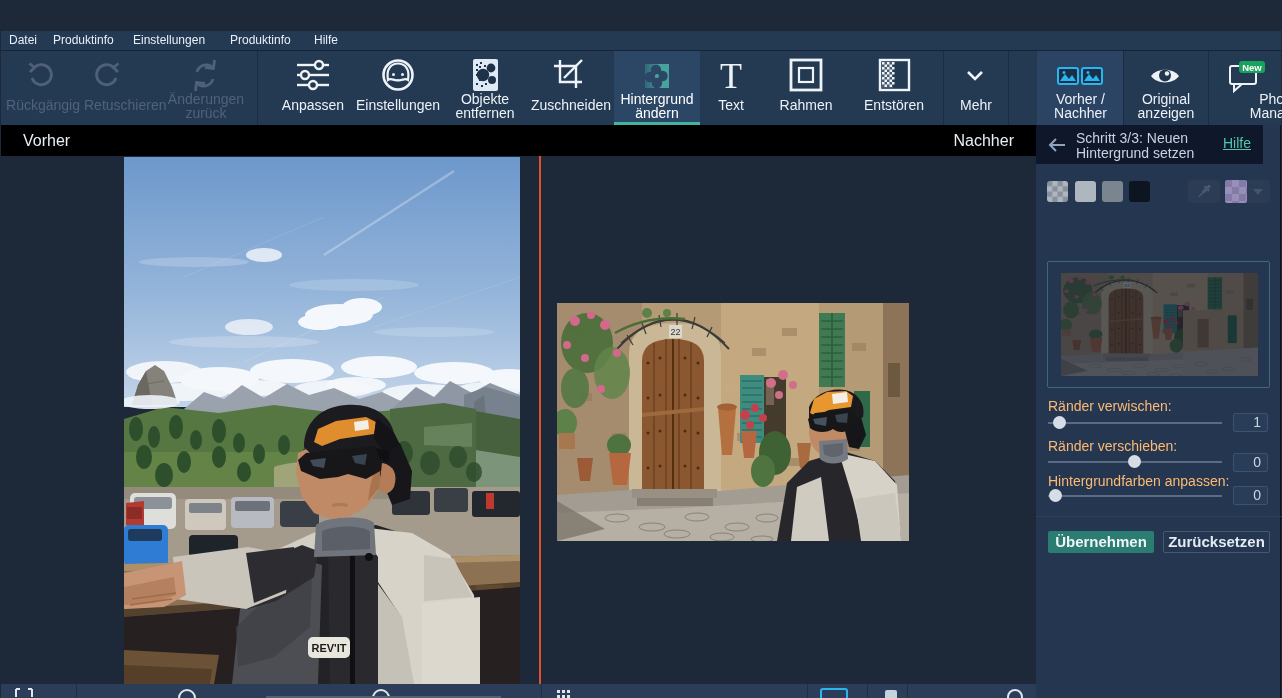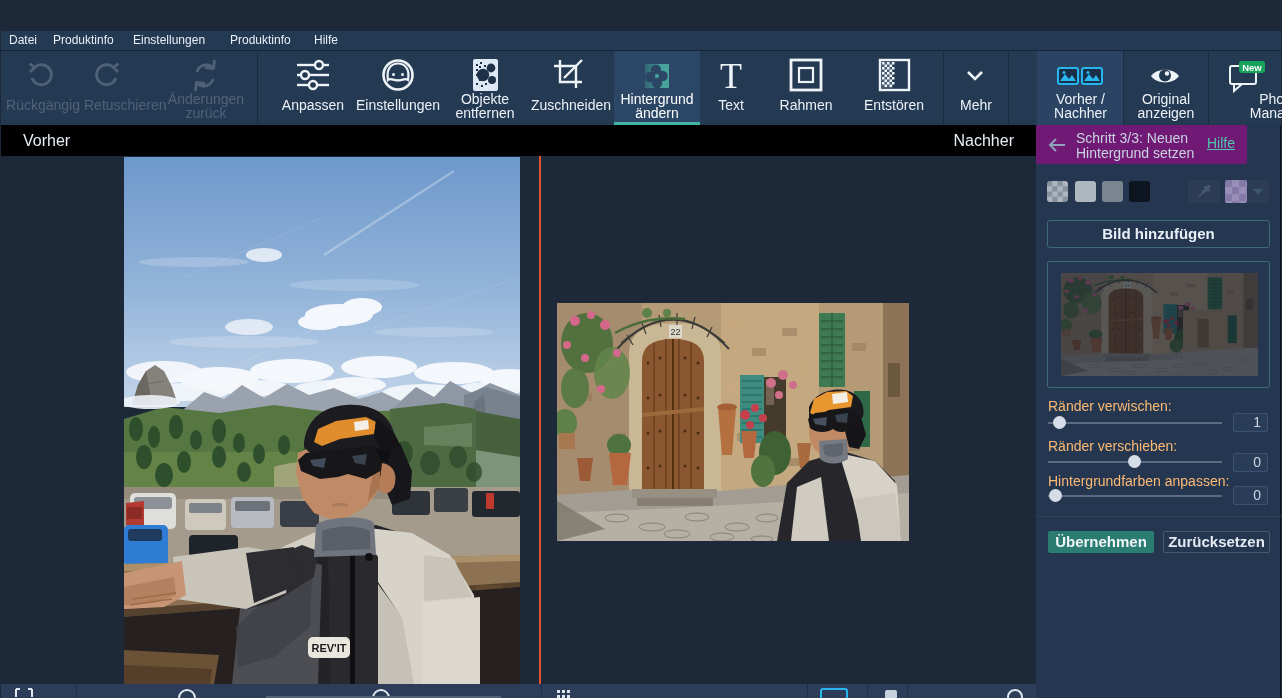--- a/index.html
+++ b/index.html
@@ -18,21 +18,21 @@
 #tabline{left:613px;top:71px;width:86px;height:3px;background:#43b4a2;z-index:5}
 #vnbtn{left:1036px;top:0;width:87px;height:74px;background:#2c4463}
 #vorherbar{left:1px;top:125px;width:1035px;height:31px;background:#000000;z-index:3}
 #vorherbar .l{position:absolute;left:22px;top:7px;font-size:16px;color:#e9eff6}
 #vorherbar .r{position:absolute;right:22px;top:7px;font-size:16px;color:#e9eff6}
 #canvas{left:1px;top:156px;width:1035px;height:528px;background:#1d2939;overflow:hidden}
 #divider{position:absolute;left:538px;top:0;width:2px;height:528px;background:#e2502c}
 #photoL{position:absolute;left:123px;top:1px}
 #photoR{position:absolute;left:556px;top:147px}
 #sidebar{left:1036px;top:125px;width:245px;height:573px;background:#243650;border-right:1px solid #10141c}
-#sbhead{position:absolute;left:0;top:0;width:211px;height:39px;background:#701a75}
+#sbhead{position:absolute;left:0;top:0;width:227px;height:39px;background:#0f172a}
 #sbhead .txt{position:absolute;left:40px;top:6px;font-size:14px;line-height:15px;color:#c9d3e0}
 #sbhead .hilfe{position:absolute;right:12px;top:10px;font-size:14px;color:#4fc7ad;text-decoration:underline}
 .sw{position:absolute;top:56px;width:21px;height:21px;border-radius:3px}
 #bildbtn{position:absolute;left:11px;top:95px;width:223px;height:28px;border:1px solid #3e6a78;border-radius:3px;color:#e9eff6;font-size:15px;font-weight:bold;text-align:center;line-height:26px}
 #thumbbox{position:absolute;left:11px;top:136px;width:223px;height:127px;border:1px solid #3e6a78;border-radius:2px}
 #thumbim{position:absolute;left:13px;top:11px;width:197px;height:103px;overflow:hidden}
 #thumbim .ov{position:absolute;left:0;top:0;width:197px;height:103px;background:rgba(14,23,42,.6)}
 .slab{position:absolute;left:12px;font-size:14px;color:#fdba74}
 .track{position:absolute;left:12px;width:174px;height:2px;background:#5b6b83}
 .knob{position:absolute;width:13px;height:13px;border-radius:7px;background:#d6dde6}
@@ -554,21 +554,20 @@
       <defs>
           <pattern id="pchk" width="14" height="14" patternUnits="userSpaceOnUse">
         <rect width="14" height="14" fill="#988fb9"></rect>
         <rect width="7" height="7" fill="#837aa8"></rect>
         <rect x="7" y="7" width="7" height="7" fill="#837aa8"></rect>
       </pattern>
         </defs>
       <rect x="0" y="0" width="22" height="23" rx="2" fill="url(#pchk)"></rect>
       <path d="M28 9 L38 9 L33 15 Z" fill="#3f566f"></path>
     </svg>
-    <div id="bildbtn">Bild hinzufügen</div>
     <div id="thumbbox">
         <div id="thumbim">
           <svg width="197" height="103" viewBox="0 0 352 238" preserveAspectRatio="none">
             <use href="#streetscene"></use>
 <rect x="218" y="86" width="134" height="96" fill="#b29772"></rect>
 <rect x="326" y="86" width="26" height="96" fill="#8d7357"></rect>
 <rect x="244" y="106" width="20" height="66" fill="#8a6a45"></rect>
 <rect x="298" y="98" width="16" height="64" fill="#2f6947"></rect>
 <path d="M218 182 L352 172 L352 238 L218 238 Z" fill="#b0a99e"></path>
 <g fill="none" stroke="#8d8276">

